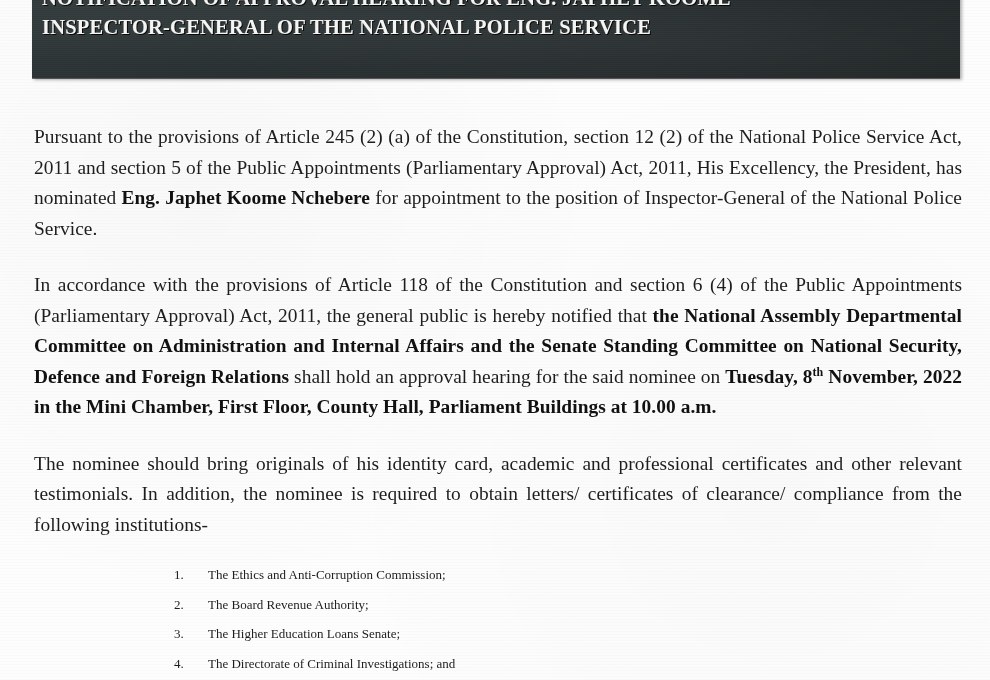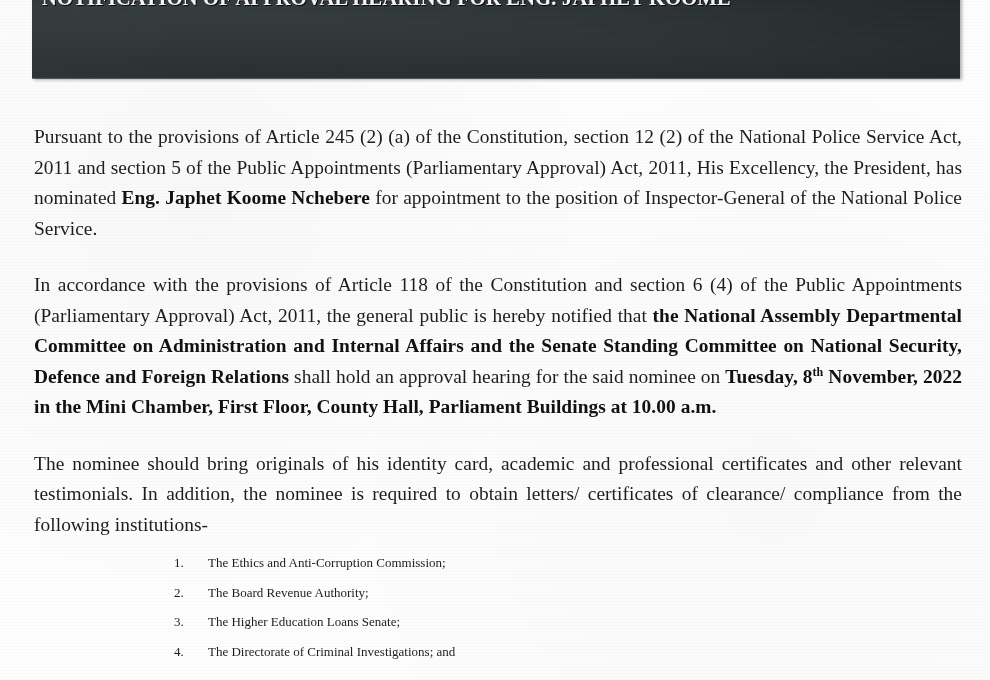--- a/index.html
+++ b/index.html
@@ -81,21 +81,21 @@
   }
   p.para {
     margin: 0 0 26px 0;
     font-size: 19.4px;
     line-height: 30.5px;
     color: #1d1d1d;
     text-align: justify;
     text-align-last: left;
     letter-spacing: 0.05px;
   }
-  p.para.tight { margin-bottom: 8px; font-family: Liberation Serif, serif; }
+  p.para.tight { margin-bottom: 20px; font-family: Liberation Serif, serif; }
   b, strong { font-weight: bold; color: #111; }
   sup {
     font-size: 0.62em;
     vertical-align: super;
     line-height: 0;
   }
 
   ol.inst-list {
     margin: 0;
     padding: 0 0 0 140px;
@@ -122,20 +122,21 @@
   }
 </style>
 </head>
 <body>
 
 <div class="page">
 
   <div class="header-band">
     <h1 class="header-title">
       <span class="ln">NOTIFICATION  OF  APPROVAL  HEARING  FOR  ENG.  JAPHET  KOOME</span>
+      <span class="ln">INSPECTOR-GENERAL OF THE NATIONAL POLICE SERVICE</span>
     </h1>
   </div>
 
   <div class="body-wrap">
 
     <p class="para">Pursuant to the provisions of Article 245 (2) (a) of the Constitution, section 12 (2) of the National Police Service Act, 2011 and section 5 of the Public Appointments (Parliamentary Approval) Act, 2011, His Excellency, the President, has nominated <b>Eng. Japhet Koome Nchebere</b> for appointment to the position of Inspector-General of the National Police Service.</p>
 
     <p class="para">In accordance with the provisions of Article 118 of the Constitution and section 6 (4) of the Public Appointments (Parliamentary Approval) Act, 2011, the general public is hereby notified that <b>the National Assembly Departmental Committee on Administration and Internal Affairs and the Senate Standing Committee on National Security, Defence and Foreign Relations</b> shall hold an approval hearing for the said nominee on <b>Tuesday, 8</b><b><sup>th</sup></b><b> November, 2022 in the Mini Chamber, First Floor, County Hall, Parliament Buildings at 10.00 a.m.</b></p>
 
     <p class="para tight">The nominee should bring originals of his identity card, academic and professional certificates and other relevant testimonials.  In addition, the nominee is required to obtain letters/ certificates of clearance/ compliance from the following institutions-</p>

